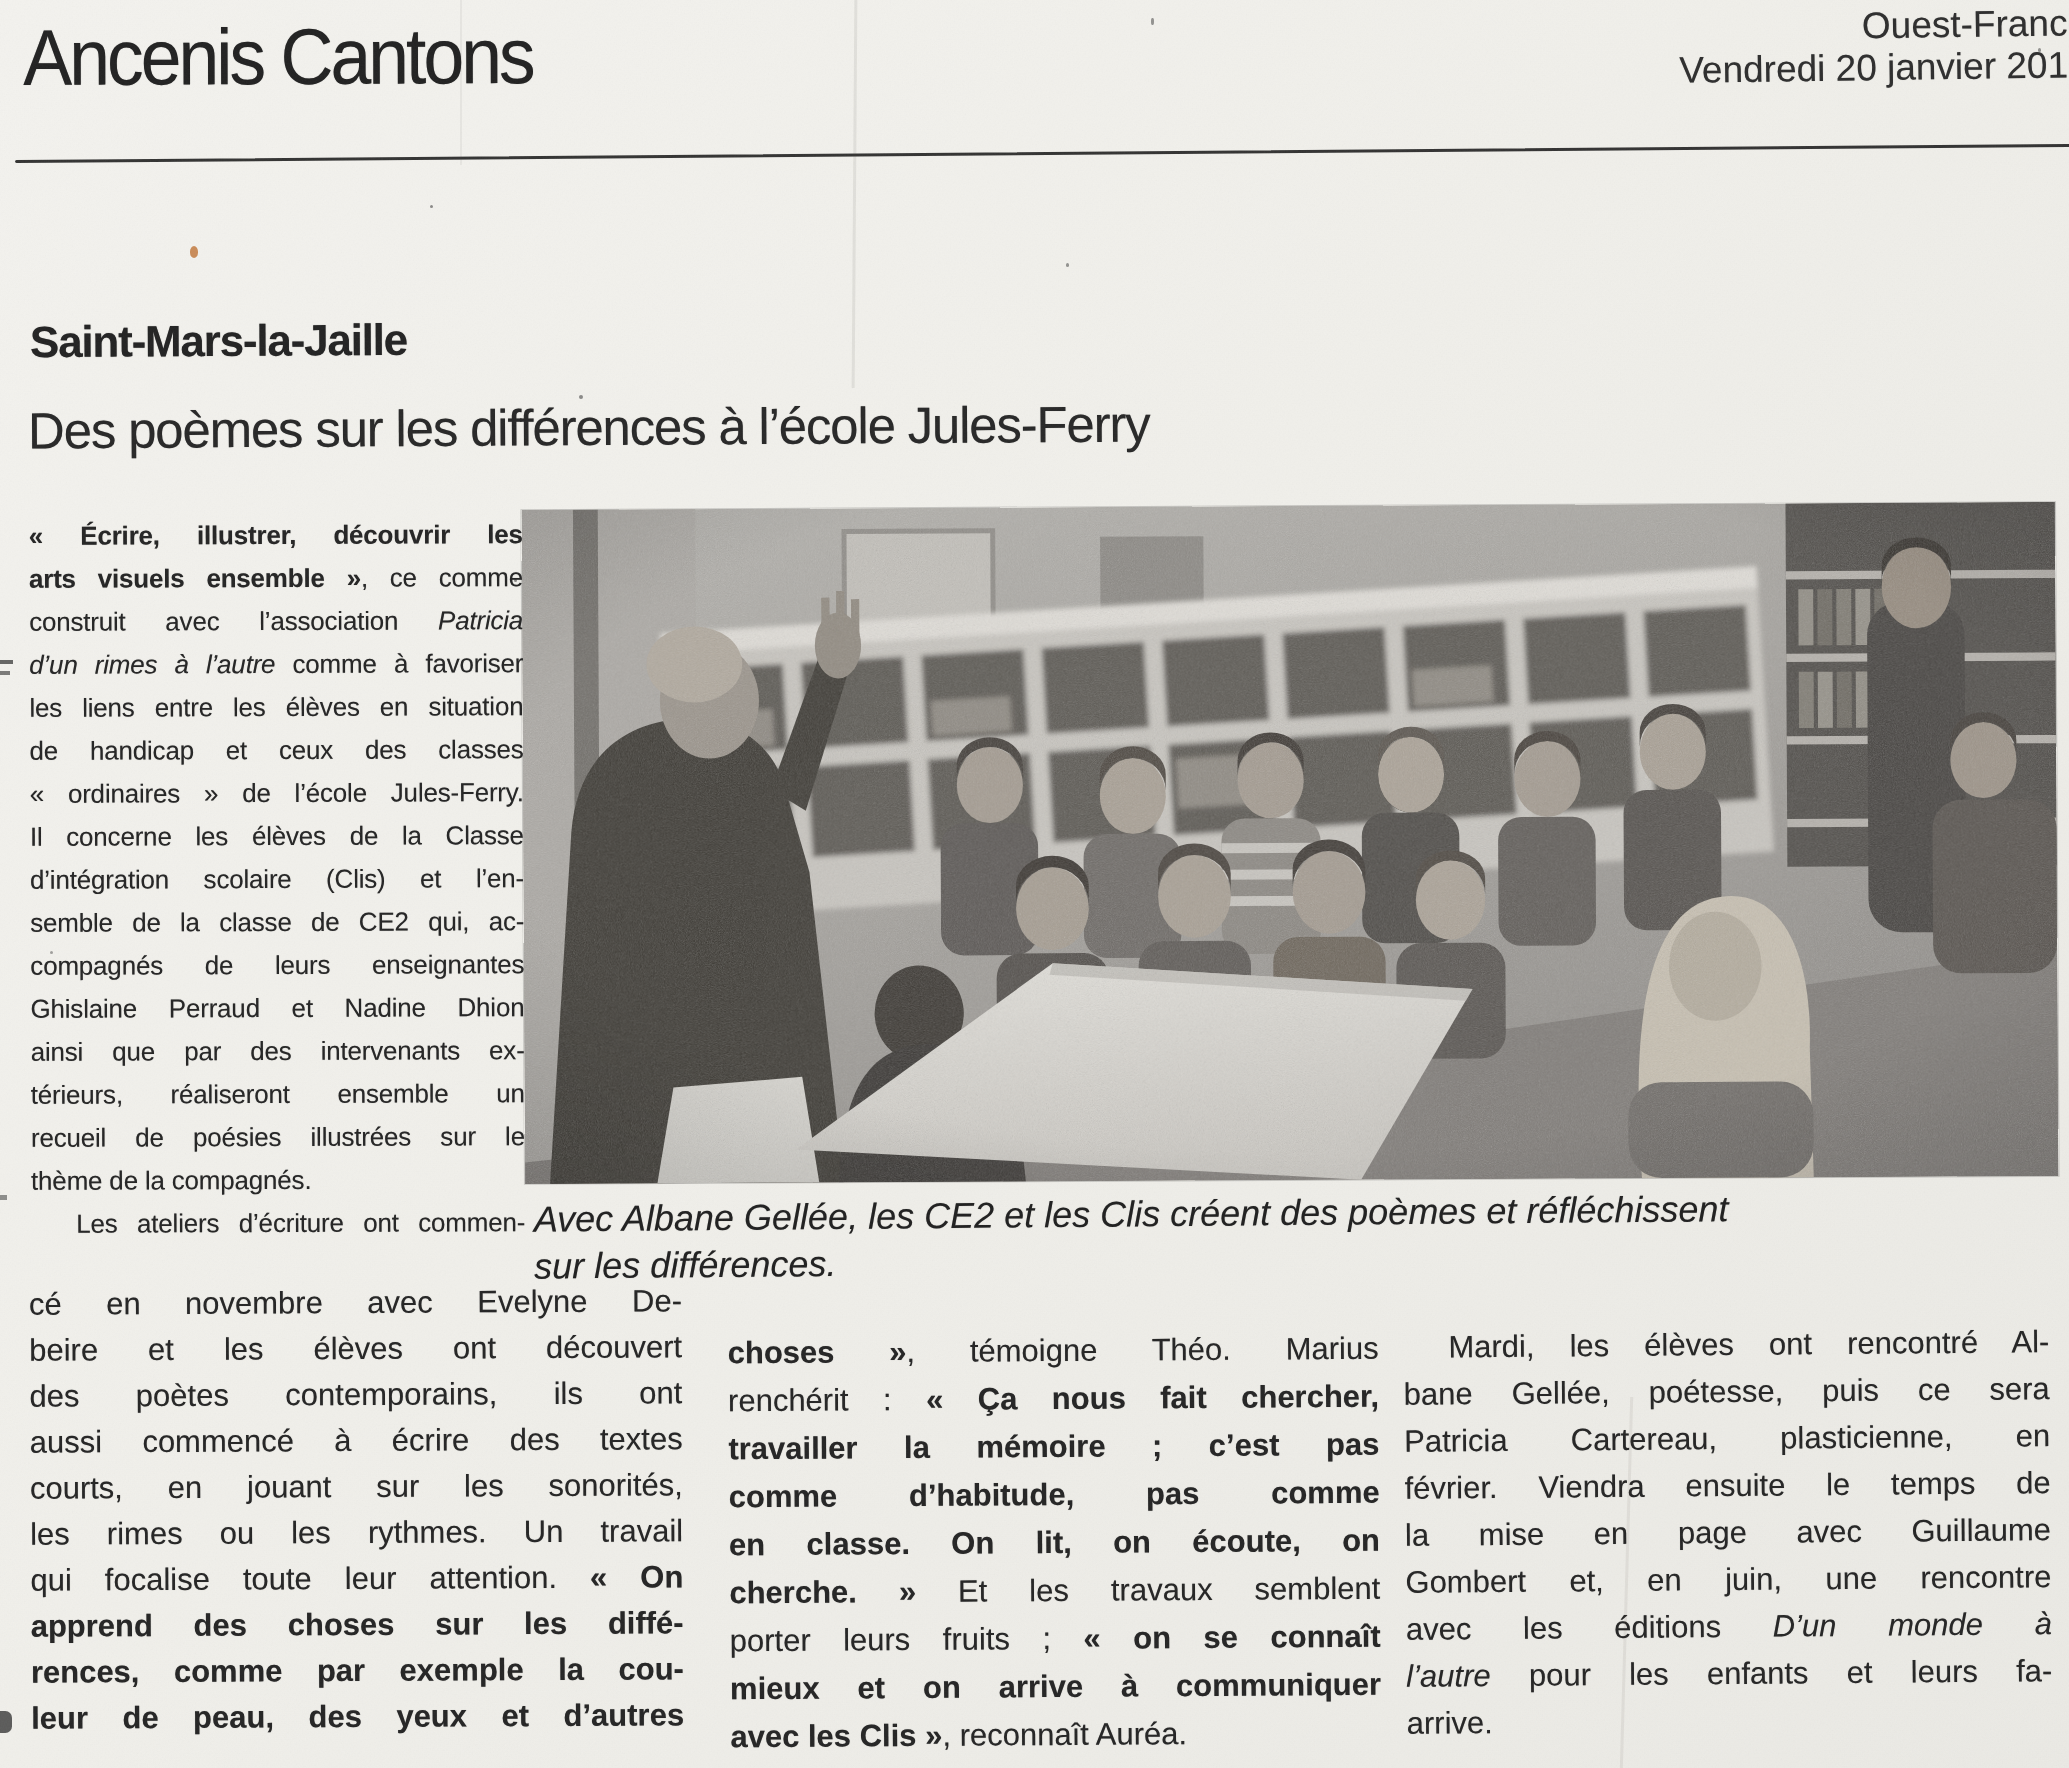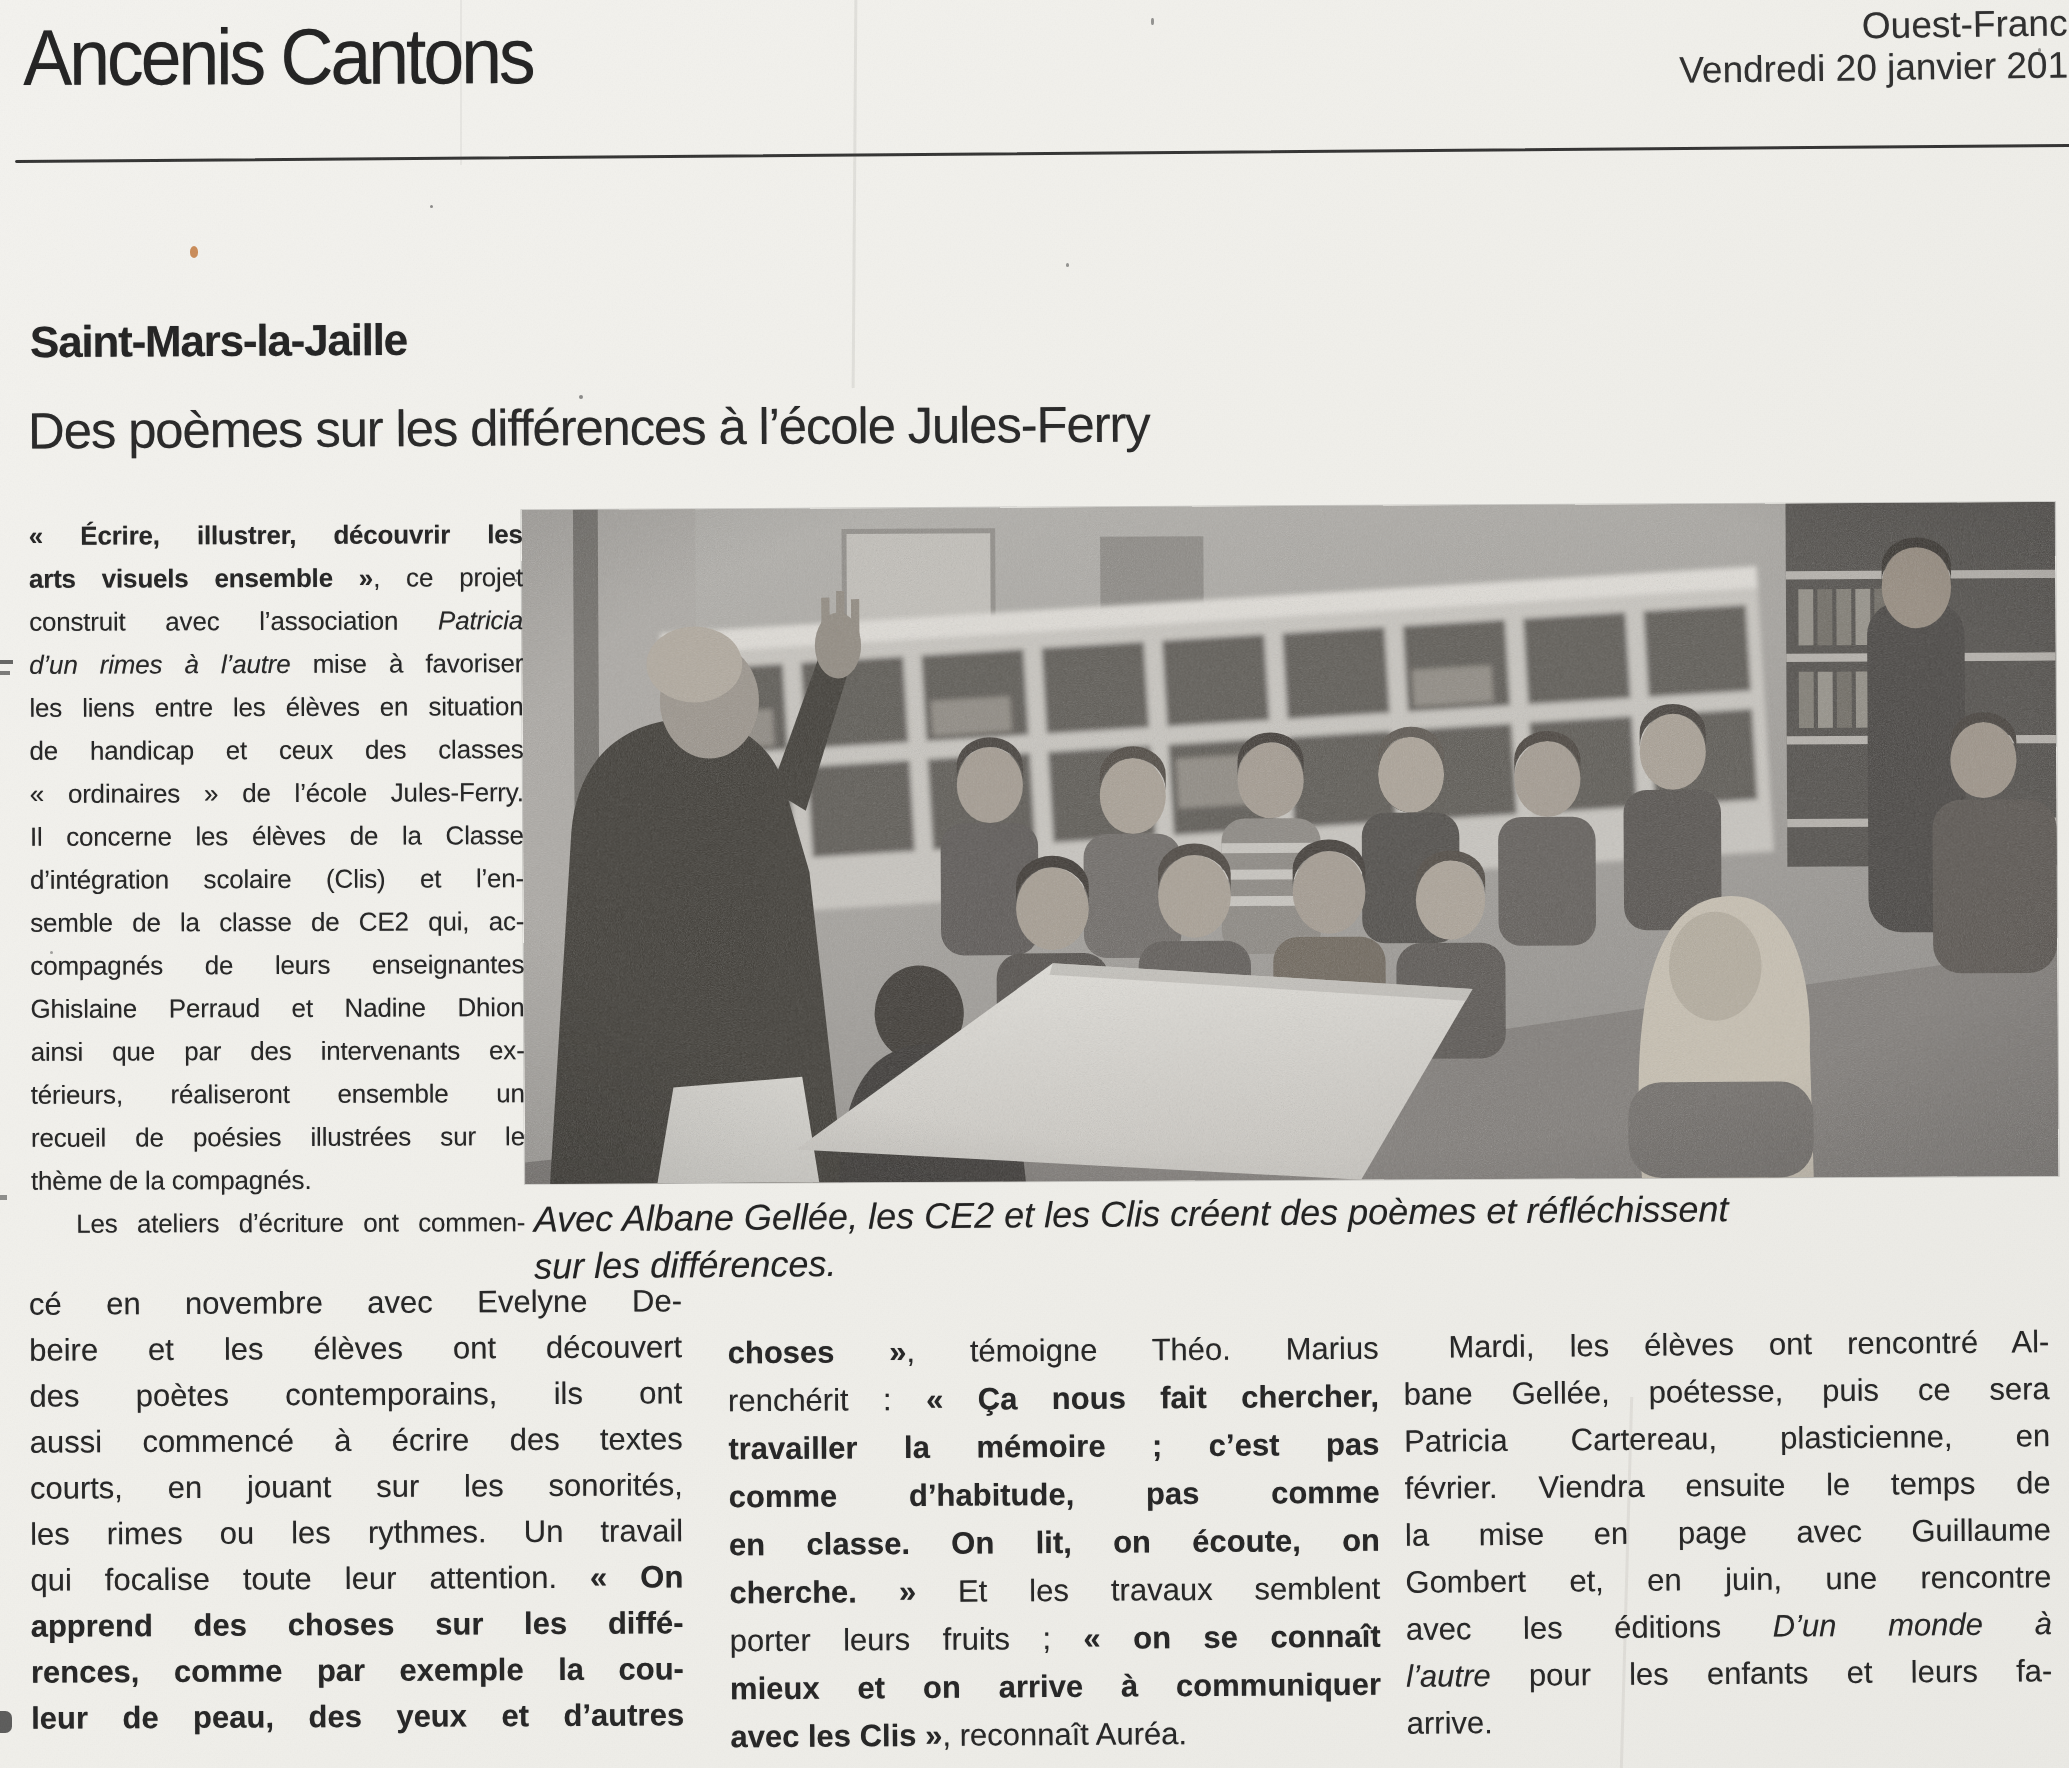--- a/index.html
+++ b/index.html
@@ -234,23 +234,23 @@
     </svg>
   </div>
 
   <div class="abs caption">
     <div>Avec Albane Gellée, les CE2 et les Clis créent des poèmes et réfléchissent</div>
     <div>sur les différences.</div>
   </div>
 
   <div id="col-left-upper" class="col">
       <div class="ln"><span class="sg-b">« Écrire, illustrer, découvrir les</span></div>
-      <div class="ln"><span class="sg-b">arts visuels ensemble »</span><span class="sg-r">, ce projet</span></div>
+      <div class="ln"><span class="sg-b">arts visuels ensemble »</span><span class="sg-r">, ce comme</span></div>
       <div class="ln"><span class="sg-r">construit avec l’association </span><span class="sg-i">Patricia</span></div>
-      <div class="ln"><span class="sg-i">d’un rimes à l’autre</span><span class="sg-r"> mise à favoriser</span></div>
+      <div class="ln"><span class="sg-i">d’un rimes à l’autre</span><span class="sg-r"> comme à favoriser</span></div>
       <div class="ln"><span class="sg-r">les liens entre les élèves en situation</span></div>
       <div class="ln"><span class="sg-r">de handicap et ceux des classes</span></div>
       <div class="ln"><span class="sg-r">« ordinaires » de l’école Jules-Ferry.</span></div>
       <div class="ln"><span class="sg-r">Il concerne les élèves de la Classe</span></div>
       <div class="ln"><span class="sg-r">d’intégration scolaire (Clis) et l’en-</span></div>
       <div class="ln"><span class="sg-r">semble de la classe de CE2 qui, ac-</span></div>
       <div class="ln"><span class="sg-r">compagnés de leurs enseignantes</span></div>
       <div class="ln"><span class="sg-r">Ghislaine Perraud et Nadine Dhion</span></div>
       <div class="ln"><span class="sg-r">ainsi que par des intervenants ex-</span></div>
       <div class="ln"><span class="sg-r">térieurs, réaliseront ensemble un</span></div>

